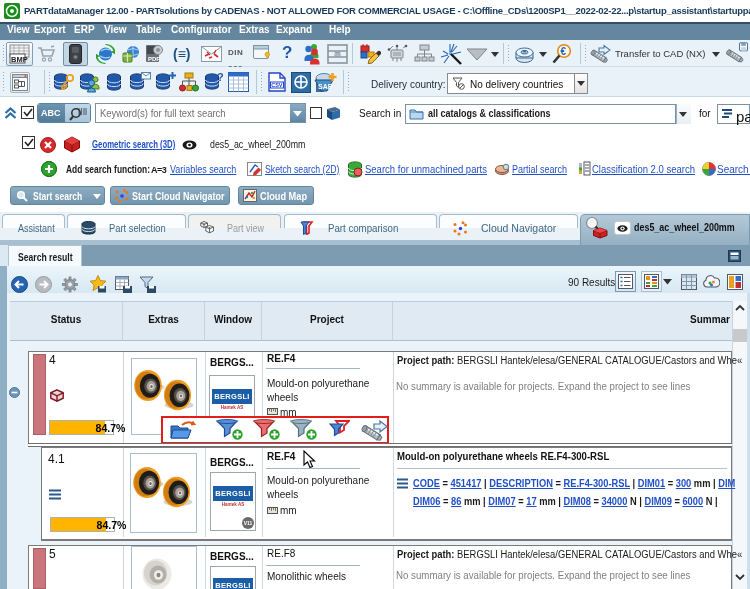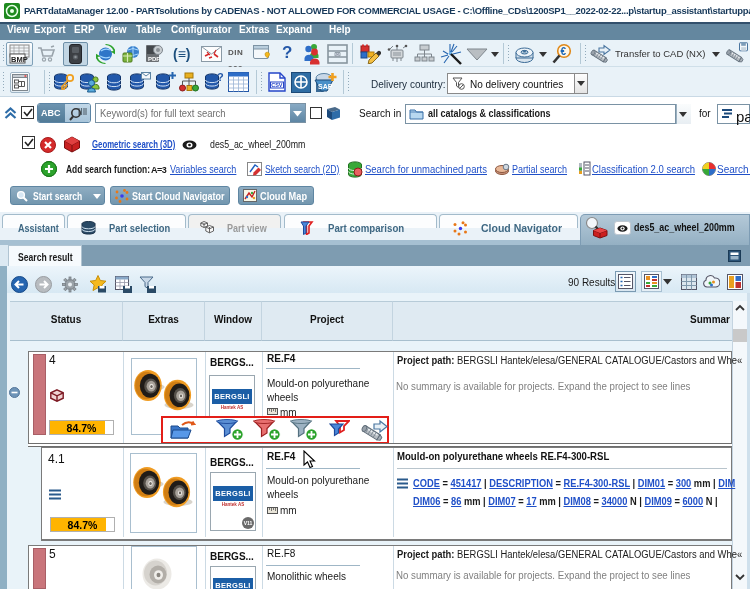--- a/index.html
+++ b/index.html
@@ -15,35 +15,35 @@
 .menuitem { position:absolute; font-size:10px; font-weight:bold; color:#fff; white-space:nowrap; }
 
 #toolbar1 { left:0; top:40px; width:750px; height:27px; background:#e9f2f8; border-bottom:1px solid #cfdfe9; }
 #toolbar2 { left:0; top:67px; width:750px; height:30px; background:#e9f2f8; border-bottom:1px solid #c9d9e5; }
 .vsep { position:absolute; width:1px; background:#b4c9d6; }
 .grip { position:absolute; width:3px; background-image:radial-gradient(circle, #92aabb 1px, transparent 1px); background-size:3px 3px; }
 
 #searchpanel { left:0; top:97px; width:750px; height:115px; background:#fff; }
 
 #tabbar { left:0; top:212px; width:750px; height:33px; background:#eaf2f8; }
-.tab { position:absolute; top:214px; height:14px; background:#fcfdfe; border:1px solid #a3bbcb; border-bottom:none; border-radius:4px 4px 0 0; color:#3f6883; font-size:10.5px;font-weight:bold; }
+.tab { position:absolute; top:214px; height:14px; background:#fcfdfe; border:1px solid #a3bbcb; border-bottom:none; border-radius:4px 4px 0 0; color:#3f6883; font-size:10.5px; }
 #tabband { position:absolute; left:0; top:28px; width:750px; height:5px; background:#a6c0d2; }
 
 #srheader { left:0; top:245px; width:750px; height:21px; background:#7e9cb1; }
 
 #rtoolbar { left:0; top:266px; width:750px; height:27px; background:linear-gradient(#ecf5fb,#d7e8f3); }
 
 #tablearea { left:0; top:293px; width:750px; height:296px; background:#e9f3f9; }
 #leftstrip { left:0; top:266px; width:7px; height:323px; background:#8fb0c4; }
 .cell { position:absolute; top:301px; height:40px; background:#dfeaf2; border-top:1px solid #b7cbd8; border-bottom:1px solid #a8bfce; border-right:1px solid #c3d4e0; }
 .hlabel { position:absolute; top:12px; width:100%; text-align:center; font-size:10px; font-weight:bold; color:#111; }
 .rowbox { position:absolute; background:#fff; border:1px solid #7a7a7a; }
 .colsep { position:absolute; width:1px; background:#ccdae4; }
 .redbar { position:absolute; width:13px; background:#c9757b; border:1px solid #a85f66; }
-.pbar { position:absolute; width:65px; height:15px; border:1px solid #b0b0b0; background:#fff; }
+.pbar { position:absolute; width:65px; height:15px; border:1px solid #b0b0b0; background:#fff;padding-left:29px; }
 .pfill { position:absolute; left:0; top:0; height:100%; width:55px; background:#ffb400; }
 .ptext { position:absolute; width:100%; text-align:center; font-size:10.5px; font-weight:bold; color:#000; top:1px; }
 .pvbox { position:absolute; background:#fff; border:1px solid #a9bfcf; }
 .logobox { position:absolute; width:46px; background:#fff; border:1px solid #9aa7b0; }
 .lband { position:absolute; left:2px; top:13px; width:40px; height:15px; background:#1b5ea6; color:#fff; font-weight:bold; font-size:7.5px; text-align:center; line-height:15px; letter-spacing:0.3px; }
 .lsub { position:absolute; left:2px; top:29px; width:40px; text-align:center; font-size:4.5px; color:#c03030; font-weight:bold; }
 </style>
 </head>
 <body>
 

